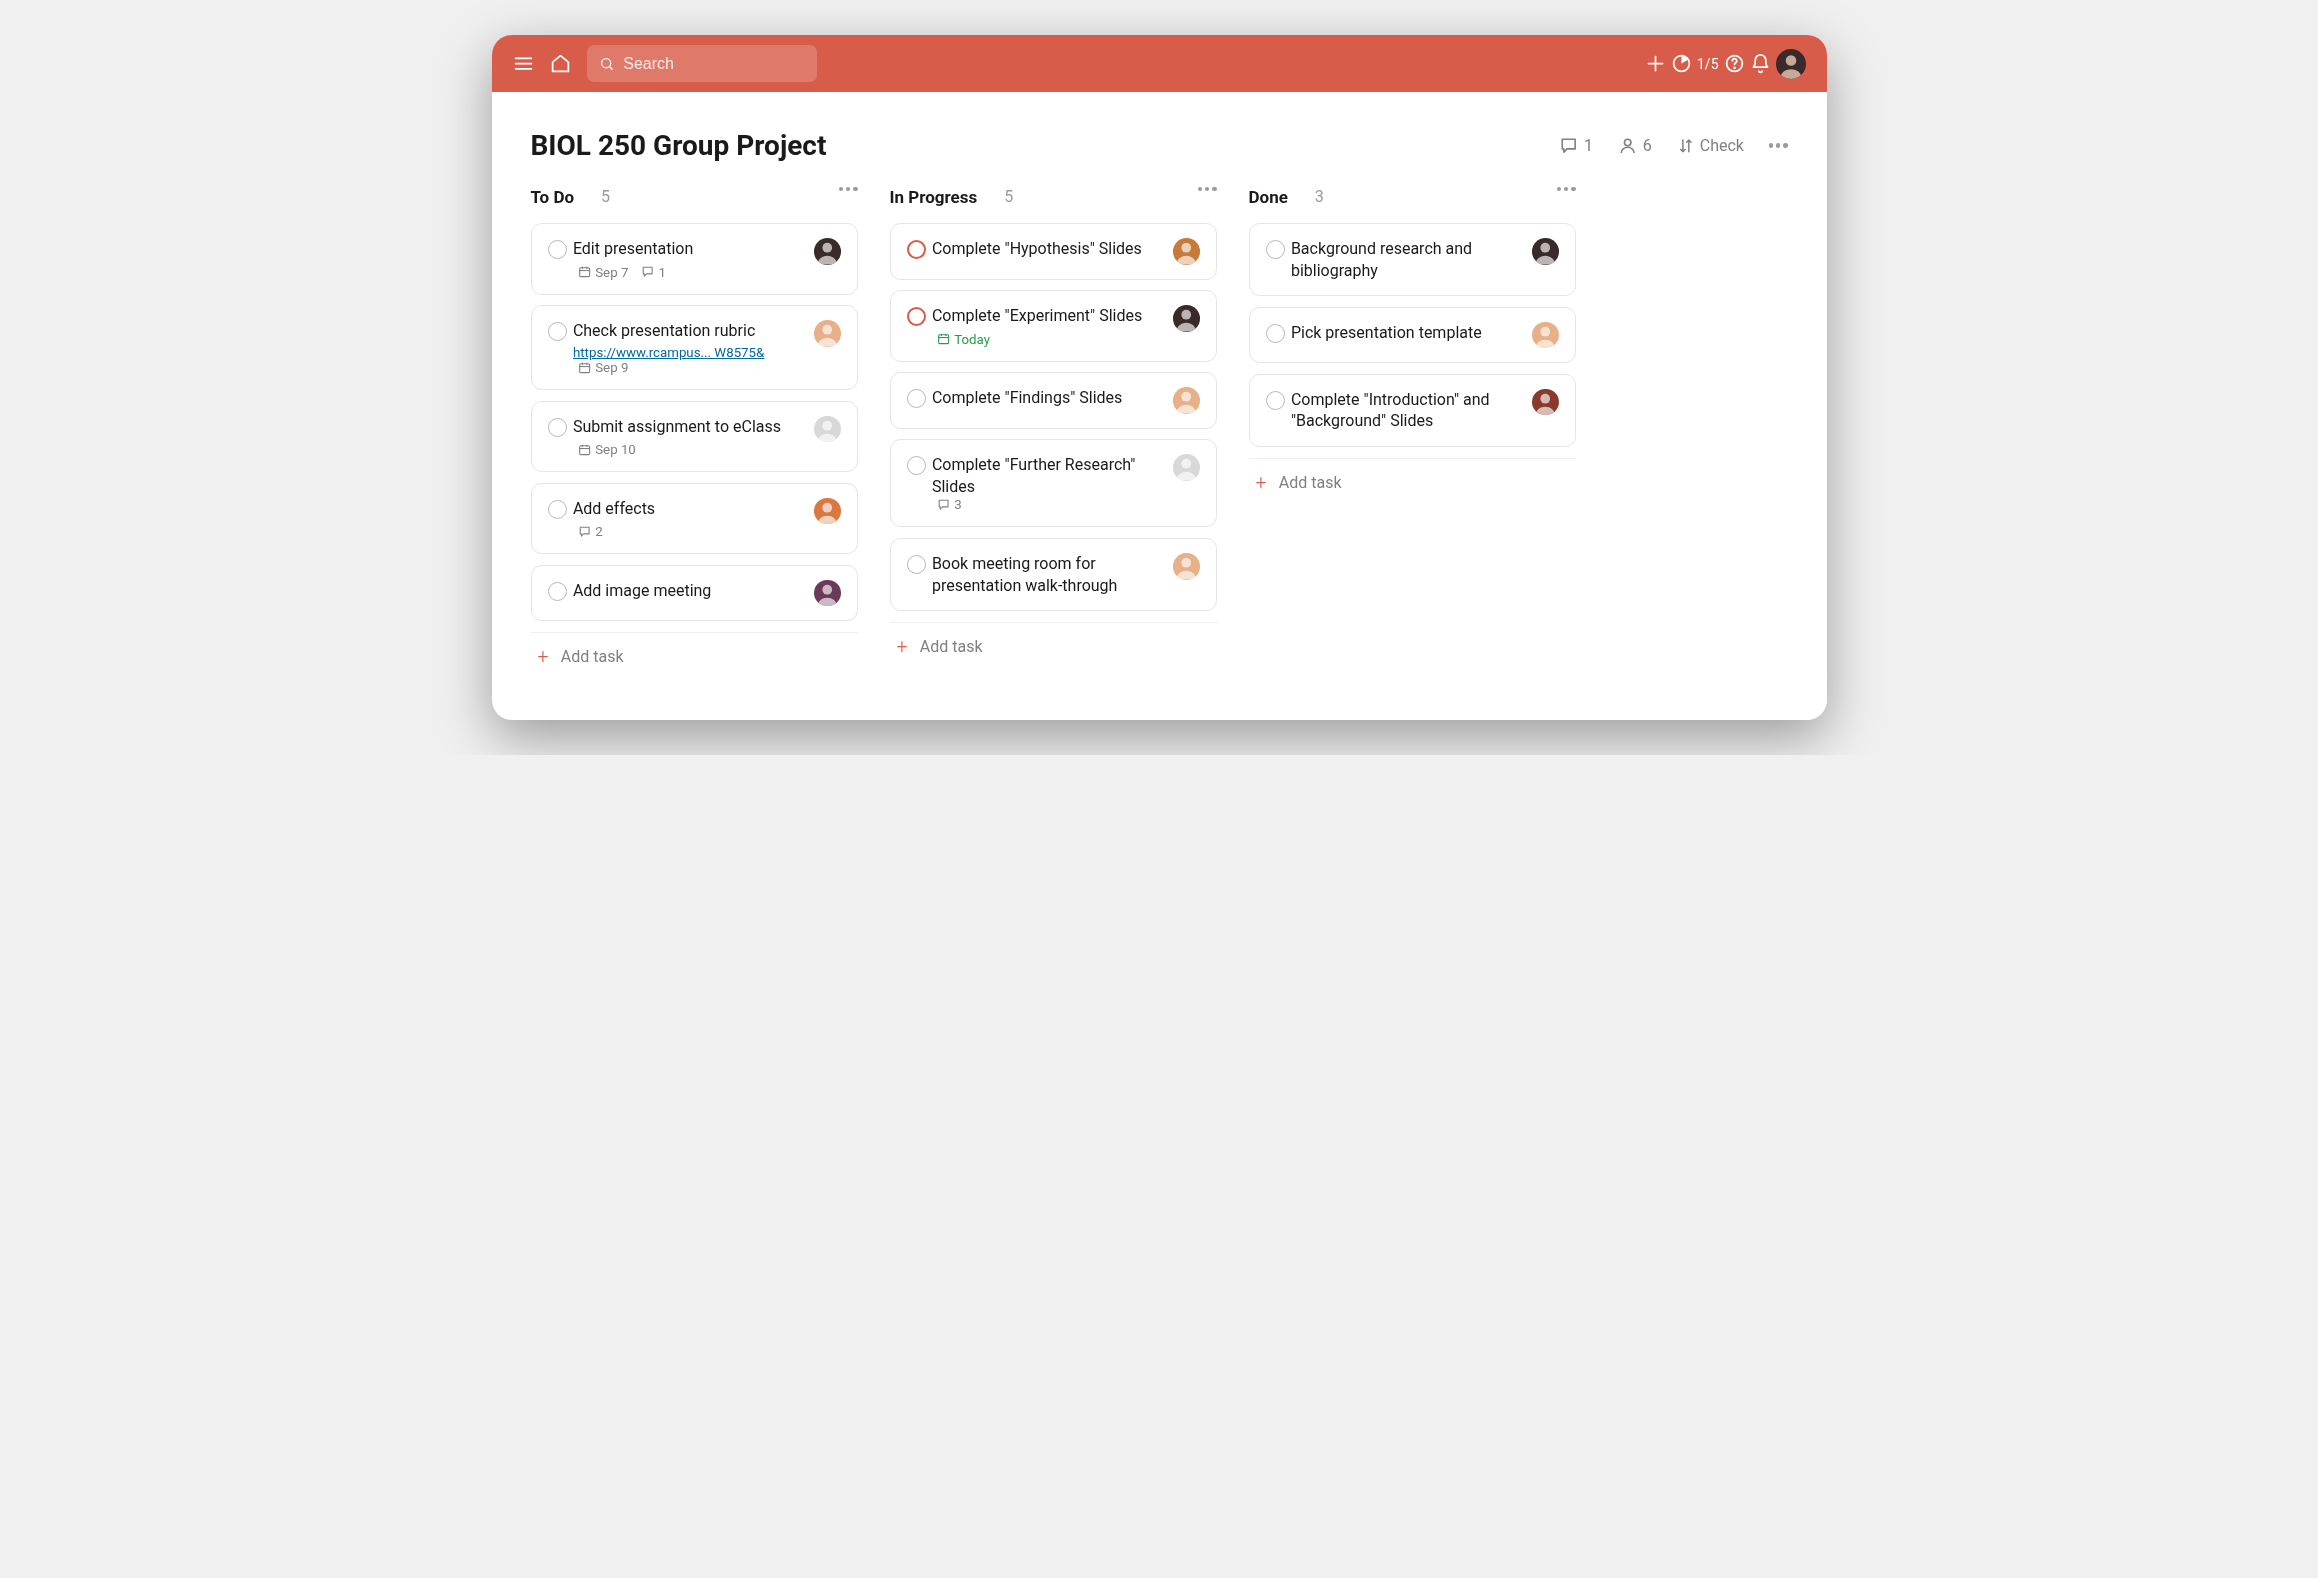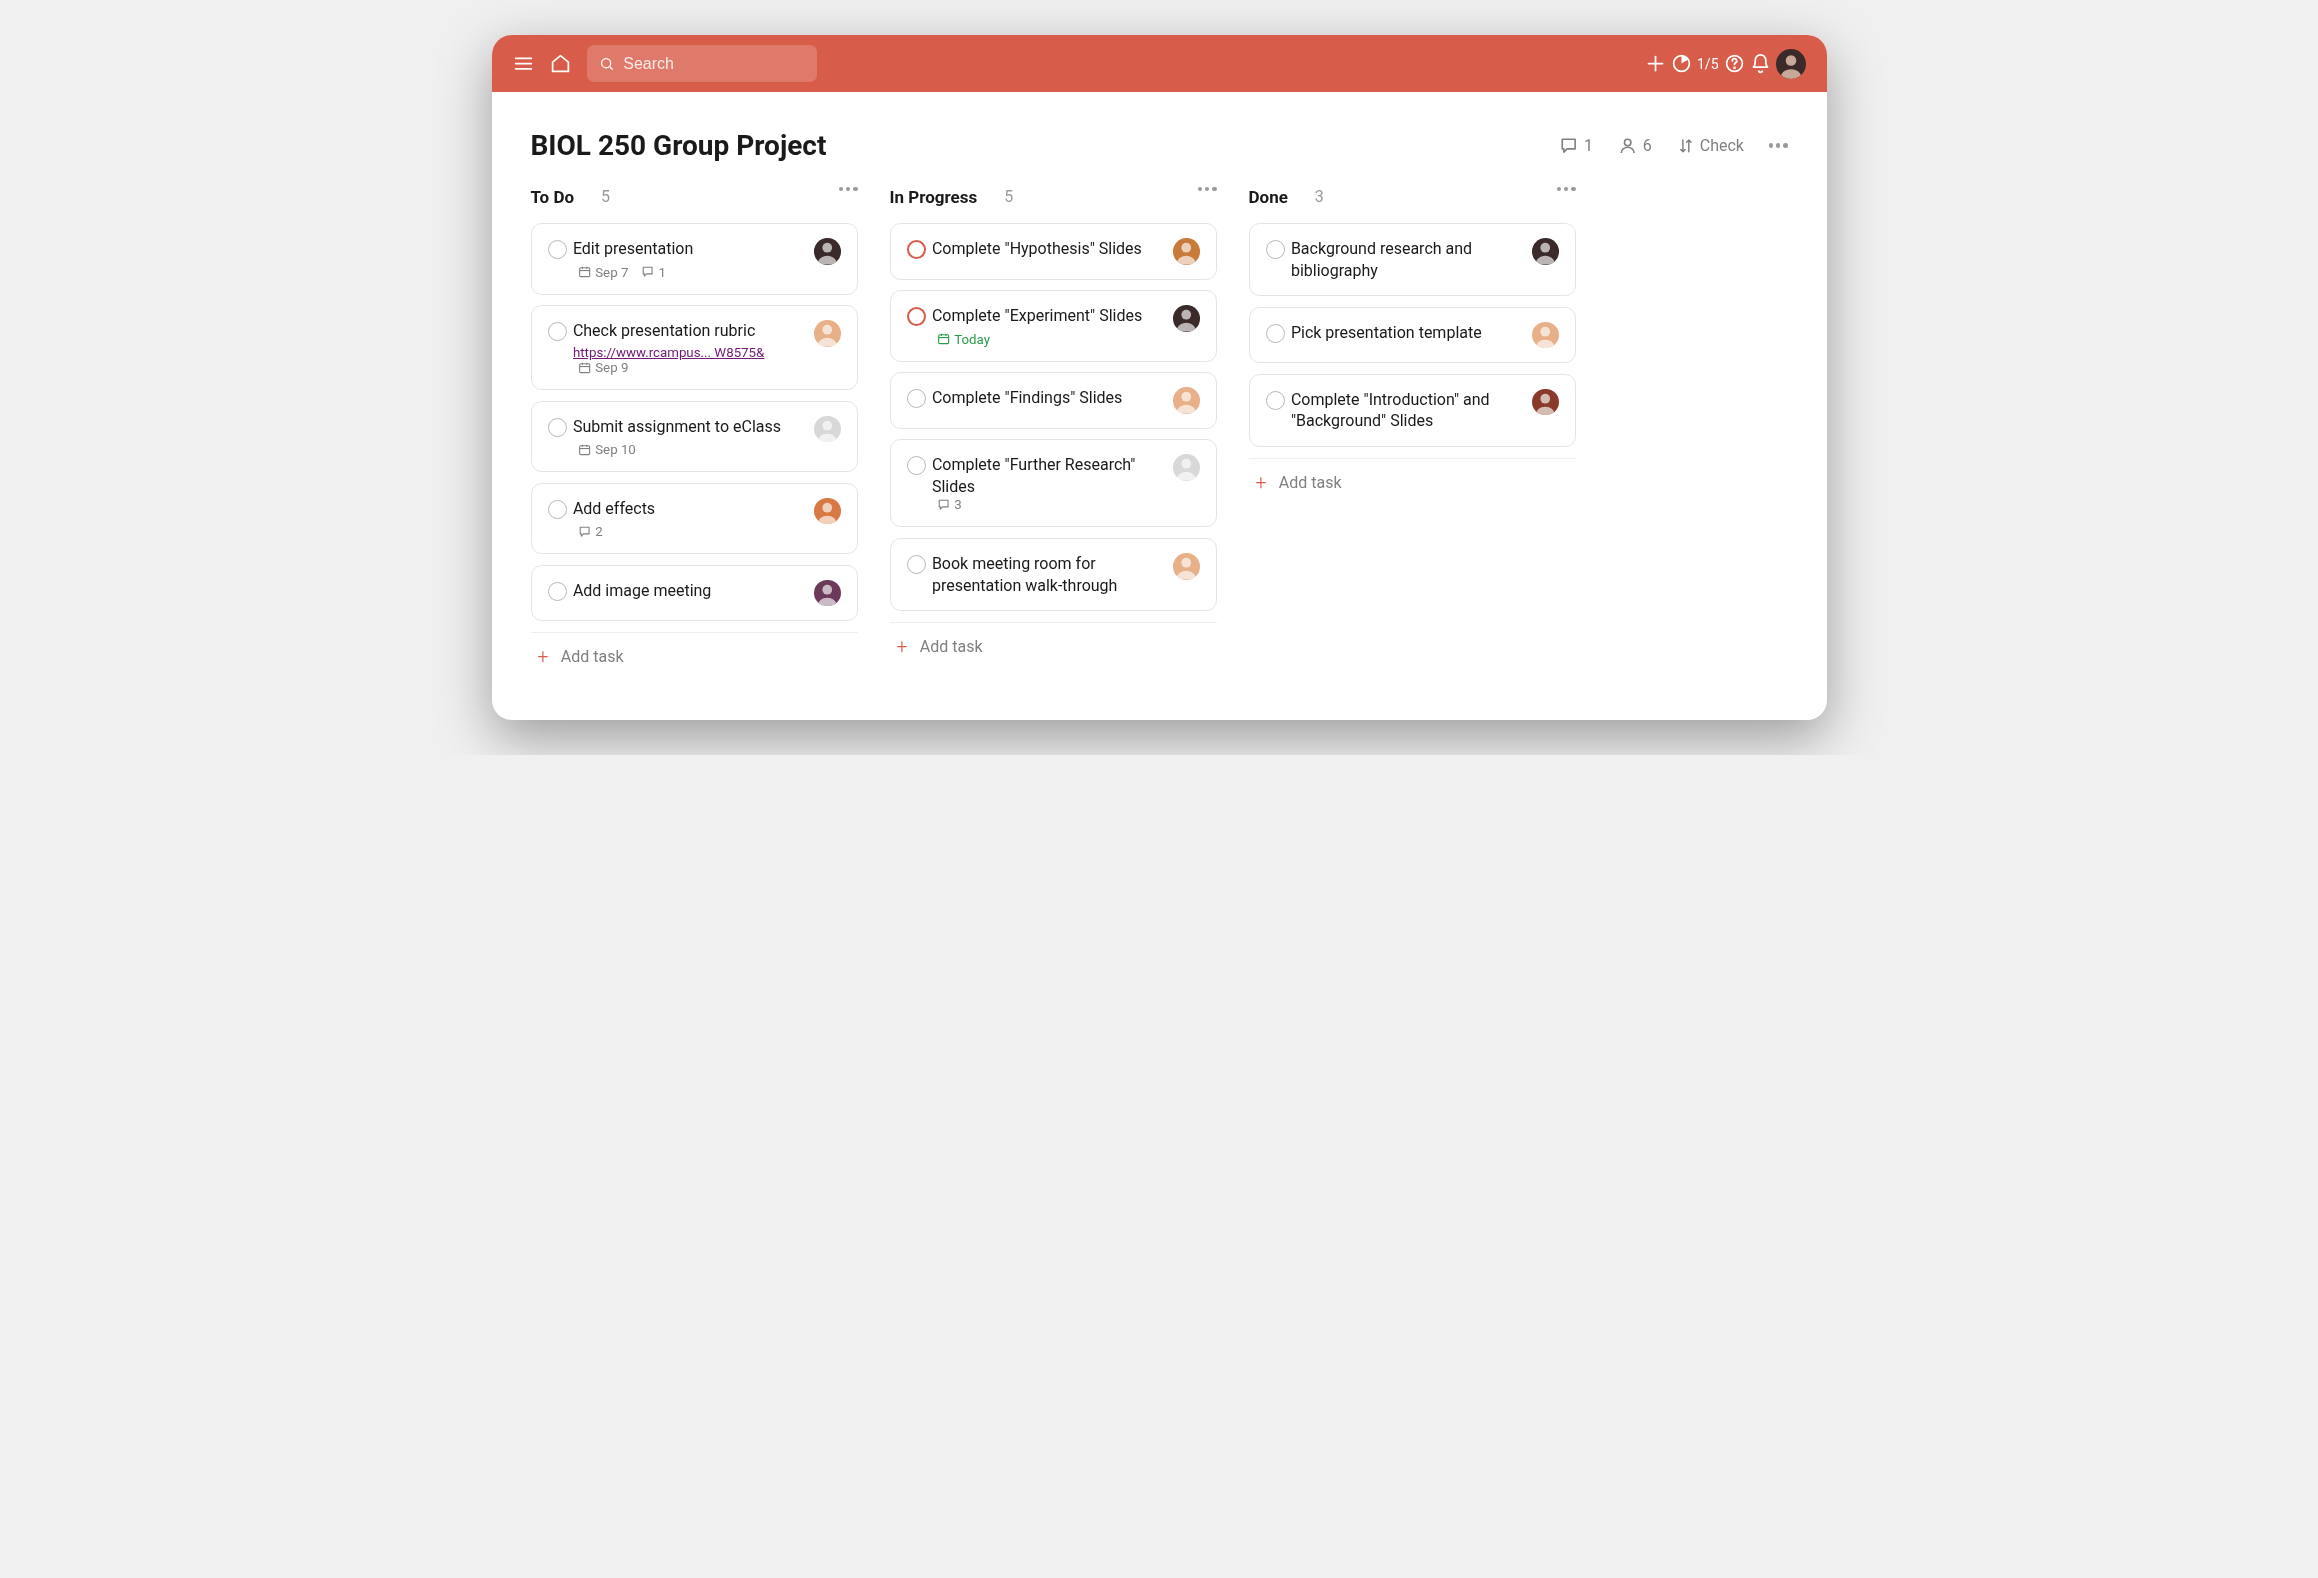--- a/index.html
+++ b/index.html
@@ -169,21 +169,21 @@
   flex-direction: column;
   gap: 3.5px;
 }
 .card-title {
   font-size: 16px;
   color: #1a1a1a;
   line-height: 1.35;
 }
 .card-link {
   font-size: 13.3px;
-  color: #701a75;
+  color: #0369a1;
   text-decoration: underline;
   white-space: nowrap;
   overflow: hidden;
   text-overflow: ellipsis;
   max-width: 212px;
 }
 .card-meta {
   display: flex;
   align-items: center;
   gap: 12.4px;

